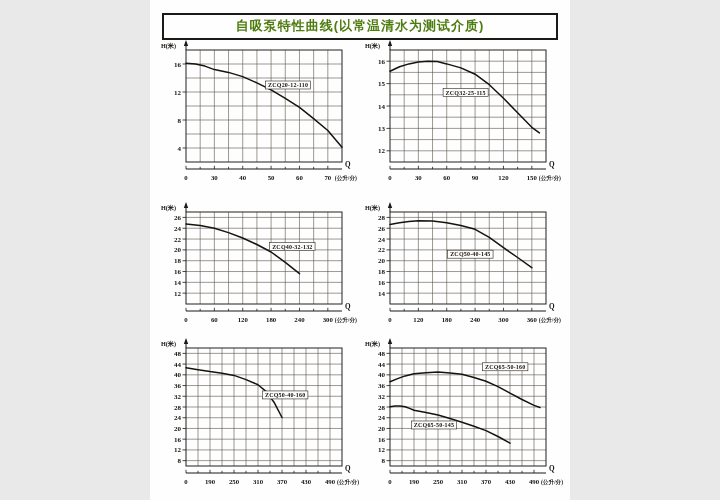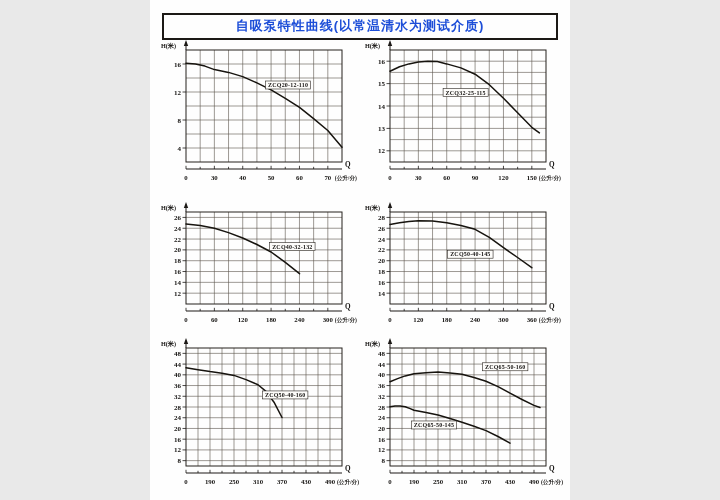--- a/index.html
+++ b/index.html
@@ -3,21 +3,21 @@
 <meta charset="utf-8">
 <style>
   * { margin:0; padding:0; box-sizing:border-box; }
   html,body { width:720px; height:500px; }
   body { background:#e9e9e9; font-family:"Liberation Serif", serif; }
   .page { width:420px; height:500px; margin:0 auto; background:#fefefe; padding-top:13px; }
   .title-box {
     width:396px; margin:0 auto; border:2px solid #1c1916;
     text-align:center; padding:2px 0 3px 0;
     font-family:"Liberation Sans", sans-serif;
-    font-size:13px; font-weight:bold; color:#1d4ed8; letter-spacing:1px;
+    font-size:13px; font-weight:bold; color:#4d7c0f; letter-spacing:1px;
   }
   .charts { margin-left:10px; }
   .row { display:flex; column-gap:14px; }
   .row1 { margin-top:2px; }
   .row2 { margin-top:12px; }
   .row3 { margin-top:6px; }
   .chart { width:190px; }
   svg { overflow:visible; display:block; }
   .grid-line { stroke:#5a544c; stroke-width:0.6; }
   .frame { fill:none; stroke:#24201c; stroke-width:1; }

